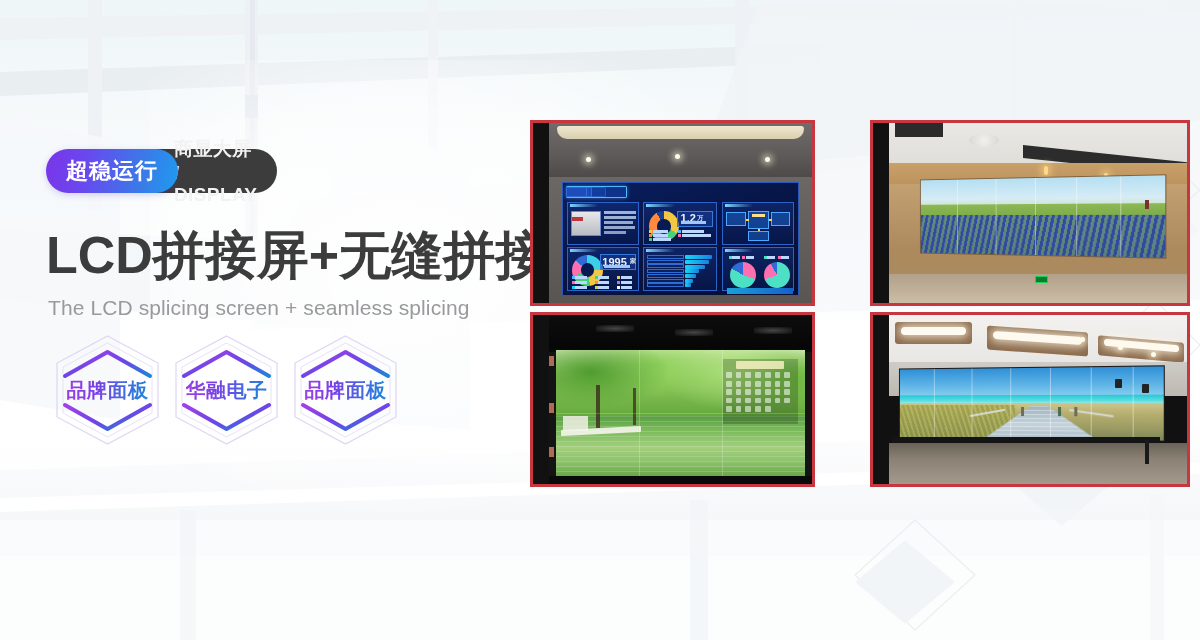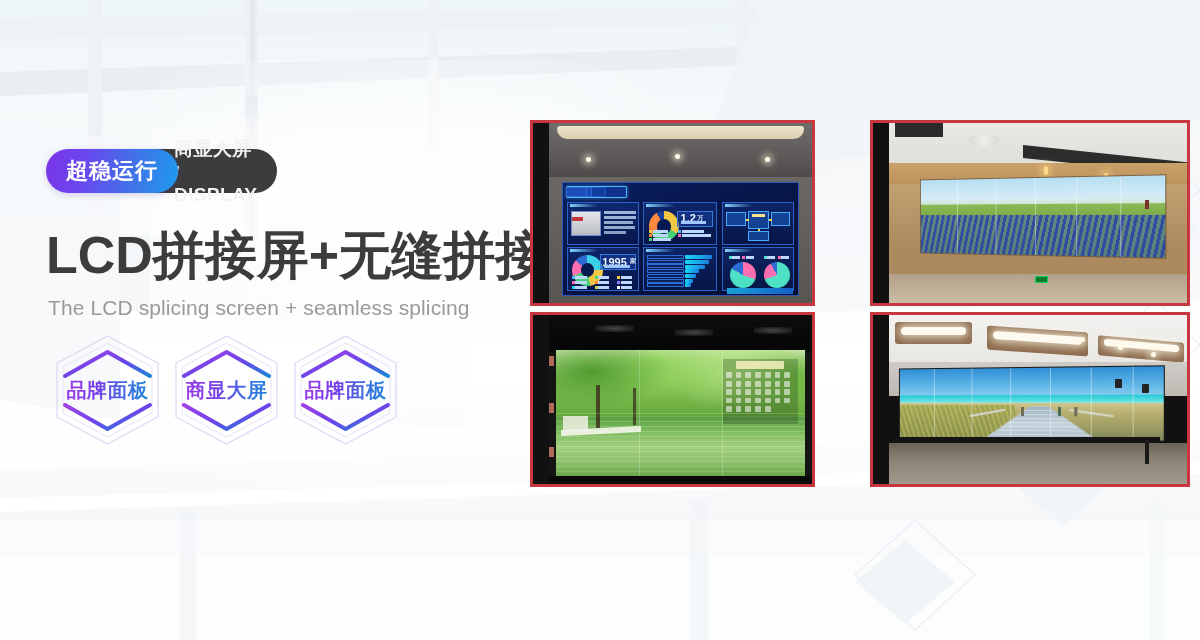--- a/index.html
+++ b/index.html
@@ -367,21 +367,21 @@
               <stop offset="0%" stop-color="#a23fe6"></stop>
                 <stop offset="55%" stop-color="#6b46e8"></stop>
                 <stop offset="100%" stop-color="#1c86d8"></stop>
             </linearGradient>
           </defs>
           <polygon points="59.5,4 110,31 110,85 59.5,112 9,85 9,31" fill="none" stroke="#ddd6f3" stroke-width="1.2"></polygon>
           <polygon points="59.5,11 104,35 104,81 59.5,105 15,81 15,35" fill="none" stroke="#e7e2f7" stroke-width="1"></polygon>
           <polyline points="17,44 59.5,20 102,44" fill="none" stroke="url(#gA2)" stroke-width="4" stroke-linecap="round" stroke-linejoin="round"></polyline>
           <polyline points="17,73 59.5,97 102,73" fill="none" stroke="url(#gA2)" stroke-width="4" stroke-linecap="round" stroke-linejoin="round"></polyline>
         </svg>
-        <span class="hex-label">商显大屏</span>
+        <span class="hex-label">华融电子</span>
       </div>
 
       <div class="hex-item">
         <svg class="hex-svg" width="119" height="116" viewBox="0 0 119 116">
           <defs>
             <linearGradient id="gA3" x1="0" y1="0" x2="1" y2="1">
               <stop offset="0%" stop-color="#a23fe6"></stop>
                 <stop offset="55%" stop-color="#6b46e8"></stop>
                 <stop offset="100%" stop-color="#1c86d8"></stop>
             </linearGradient>

